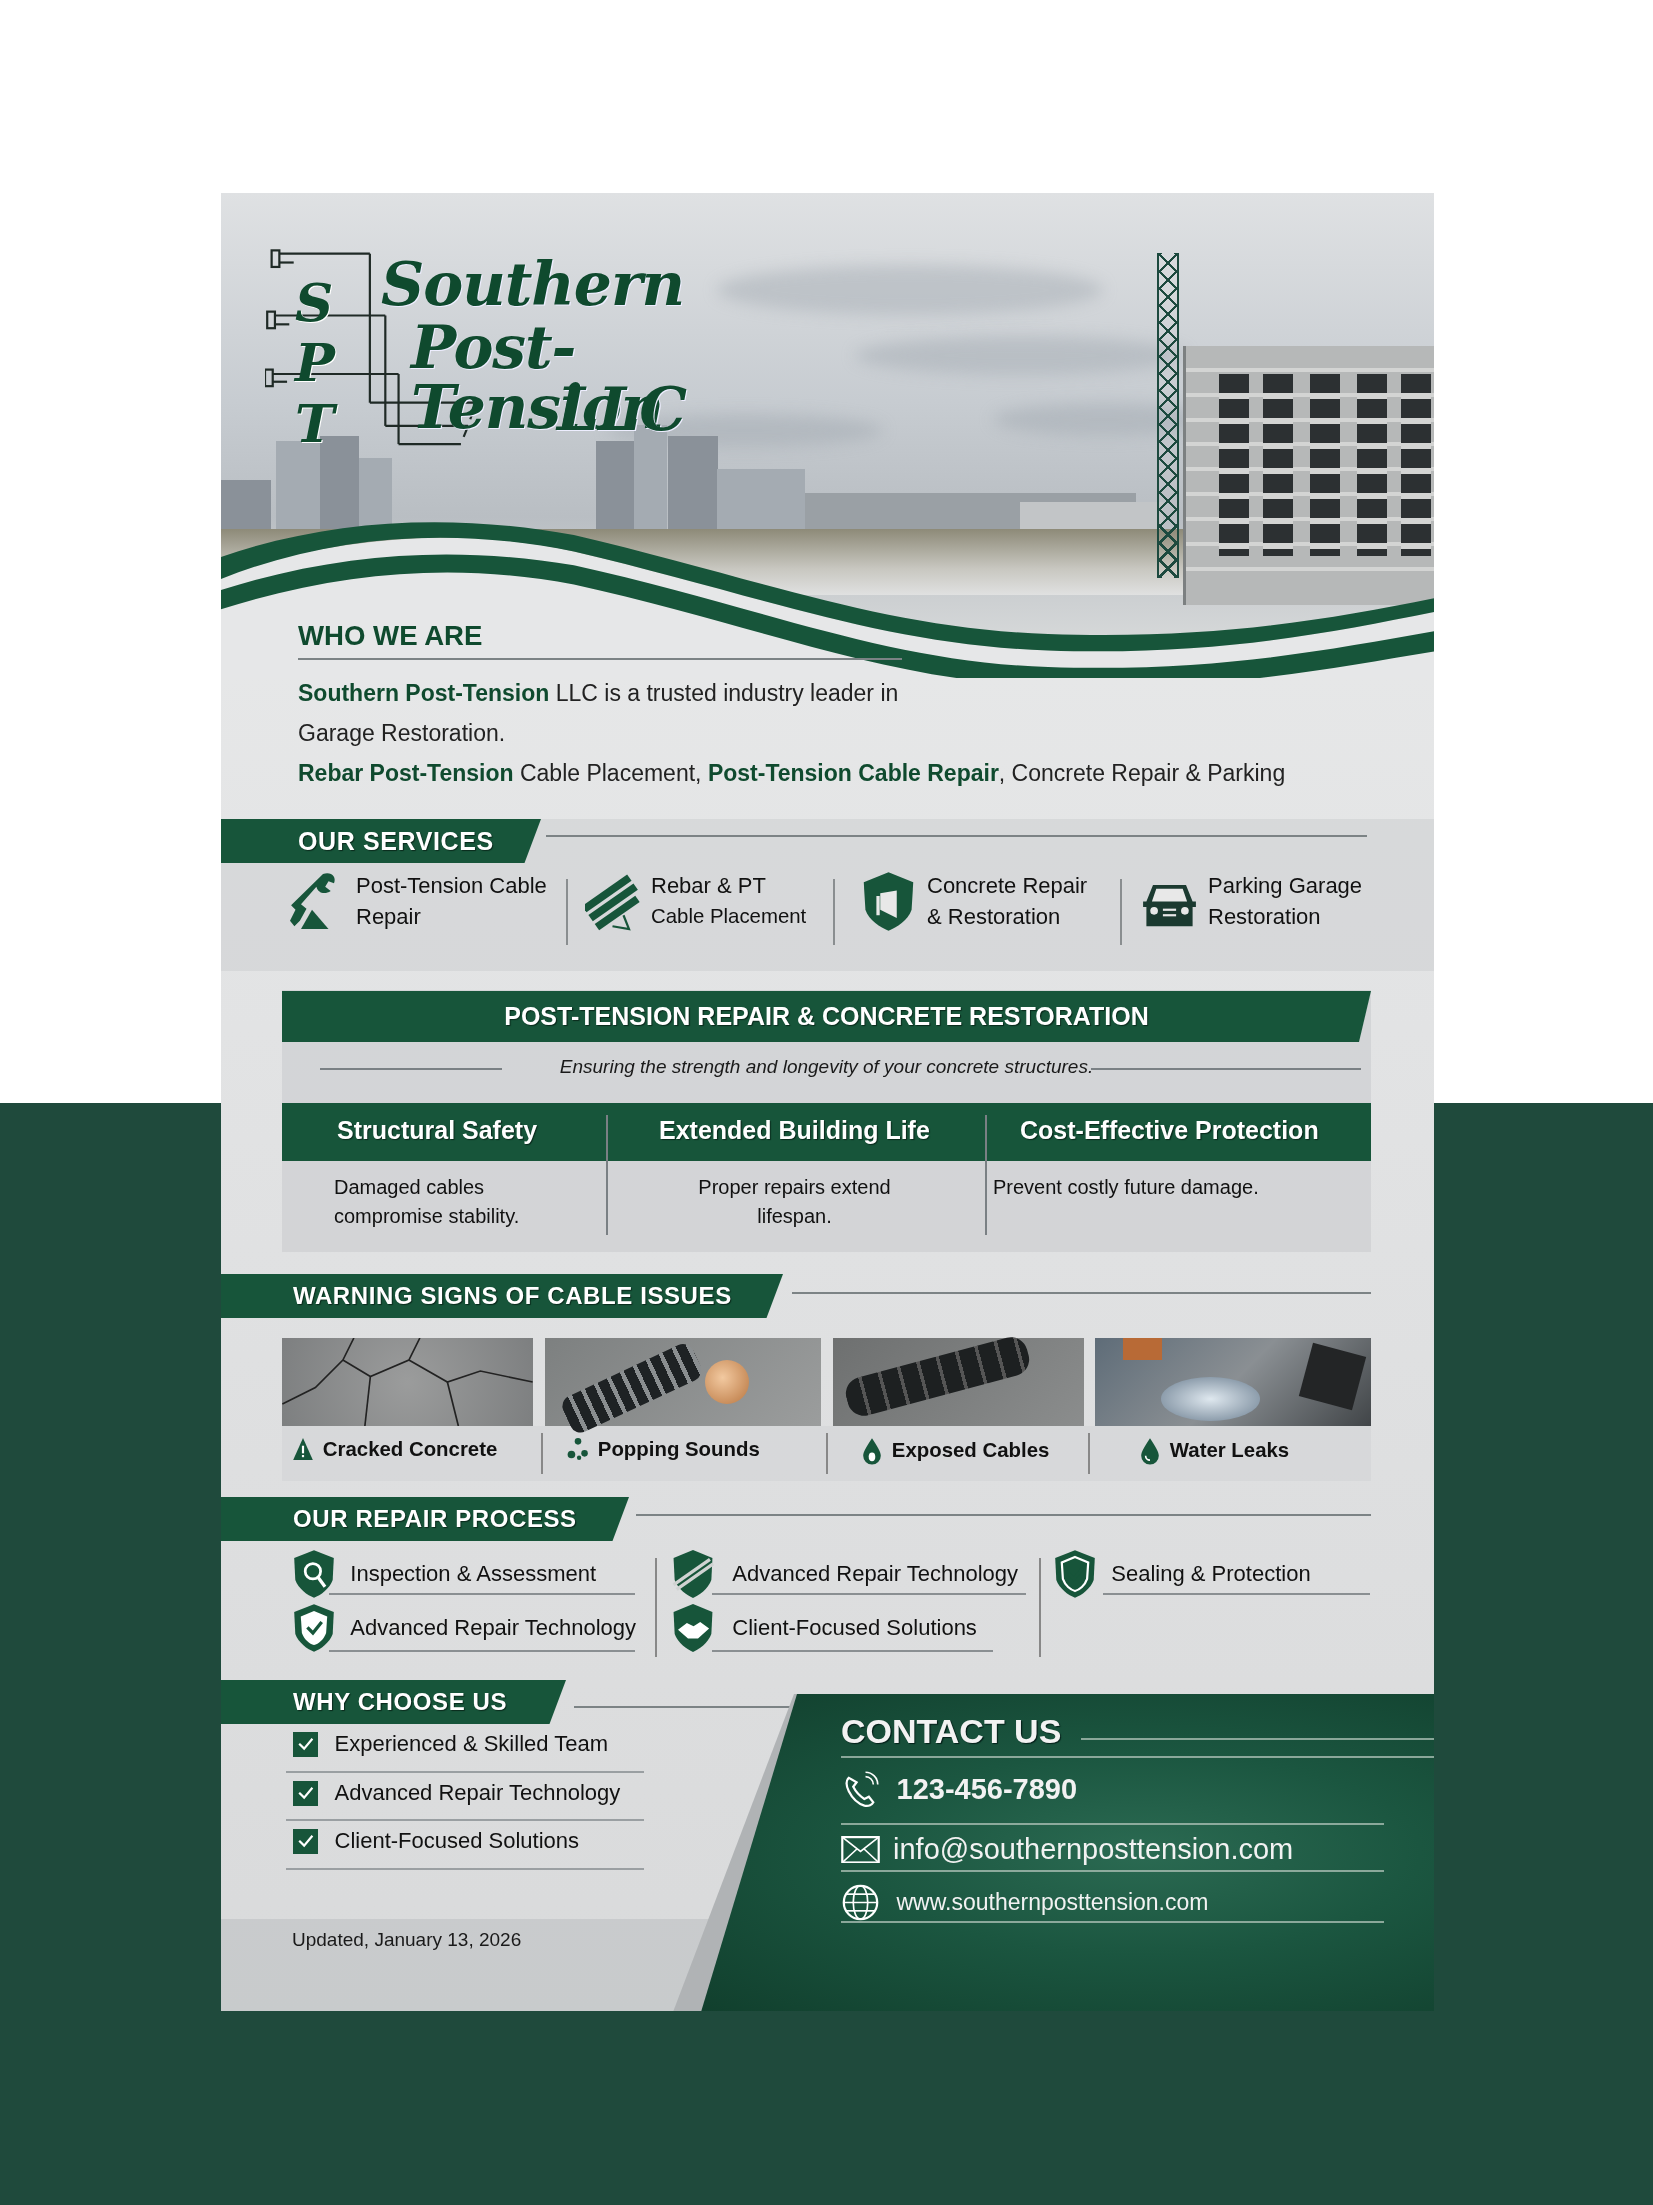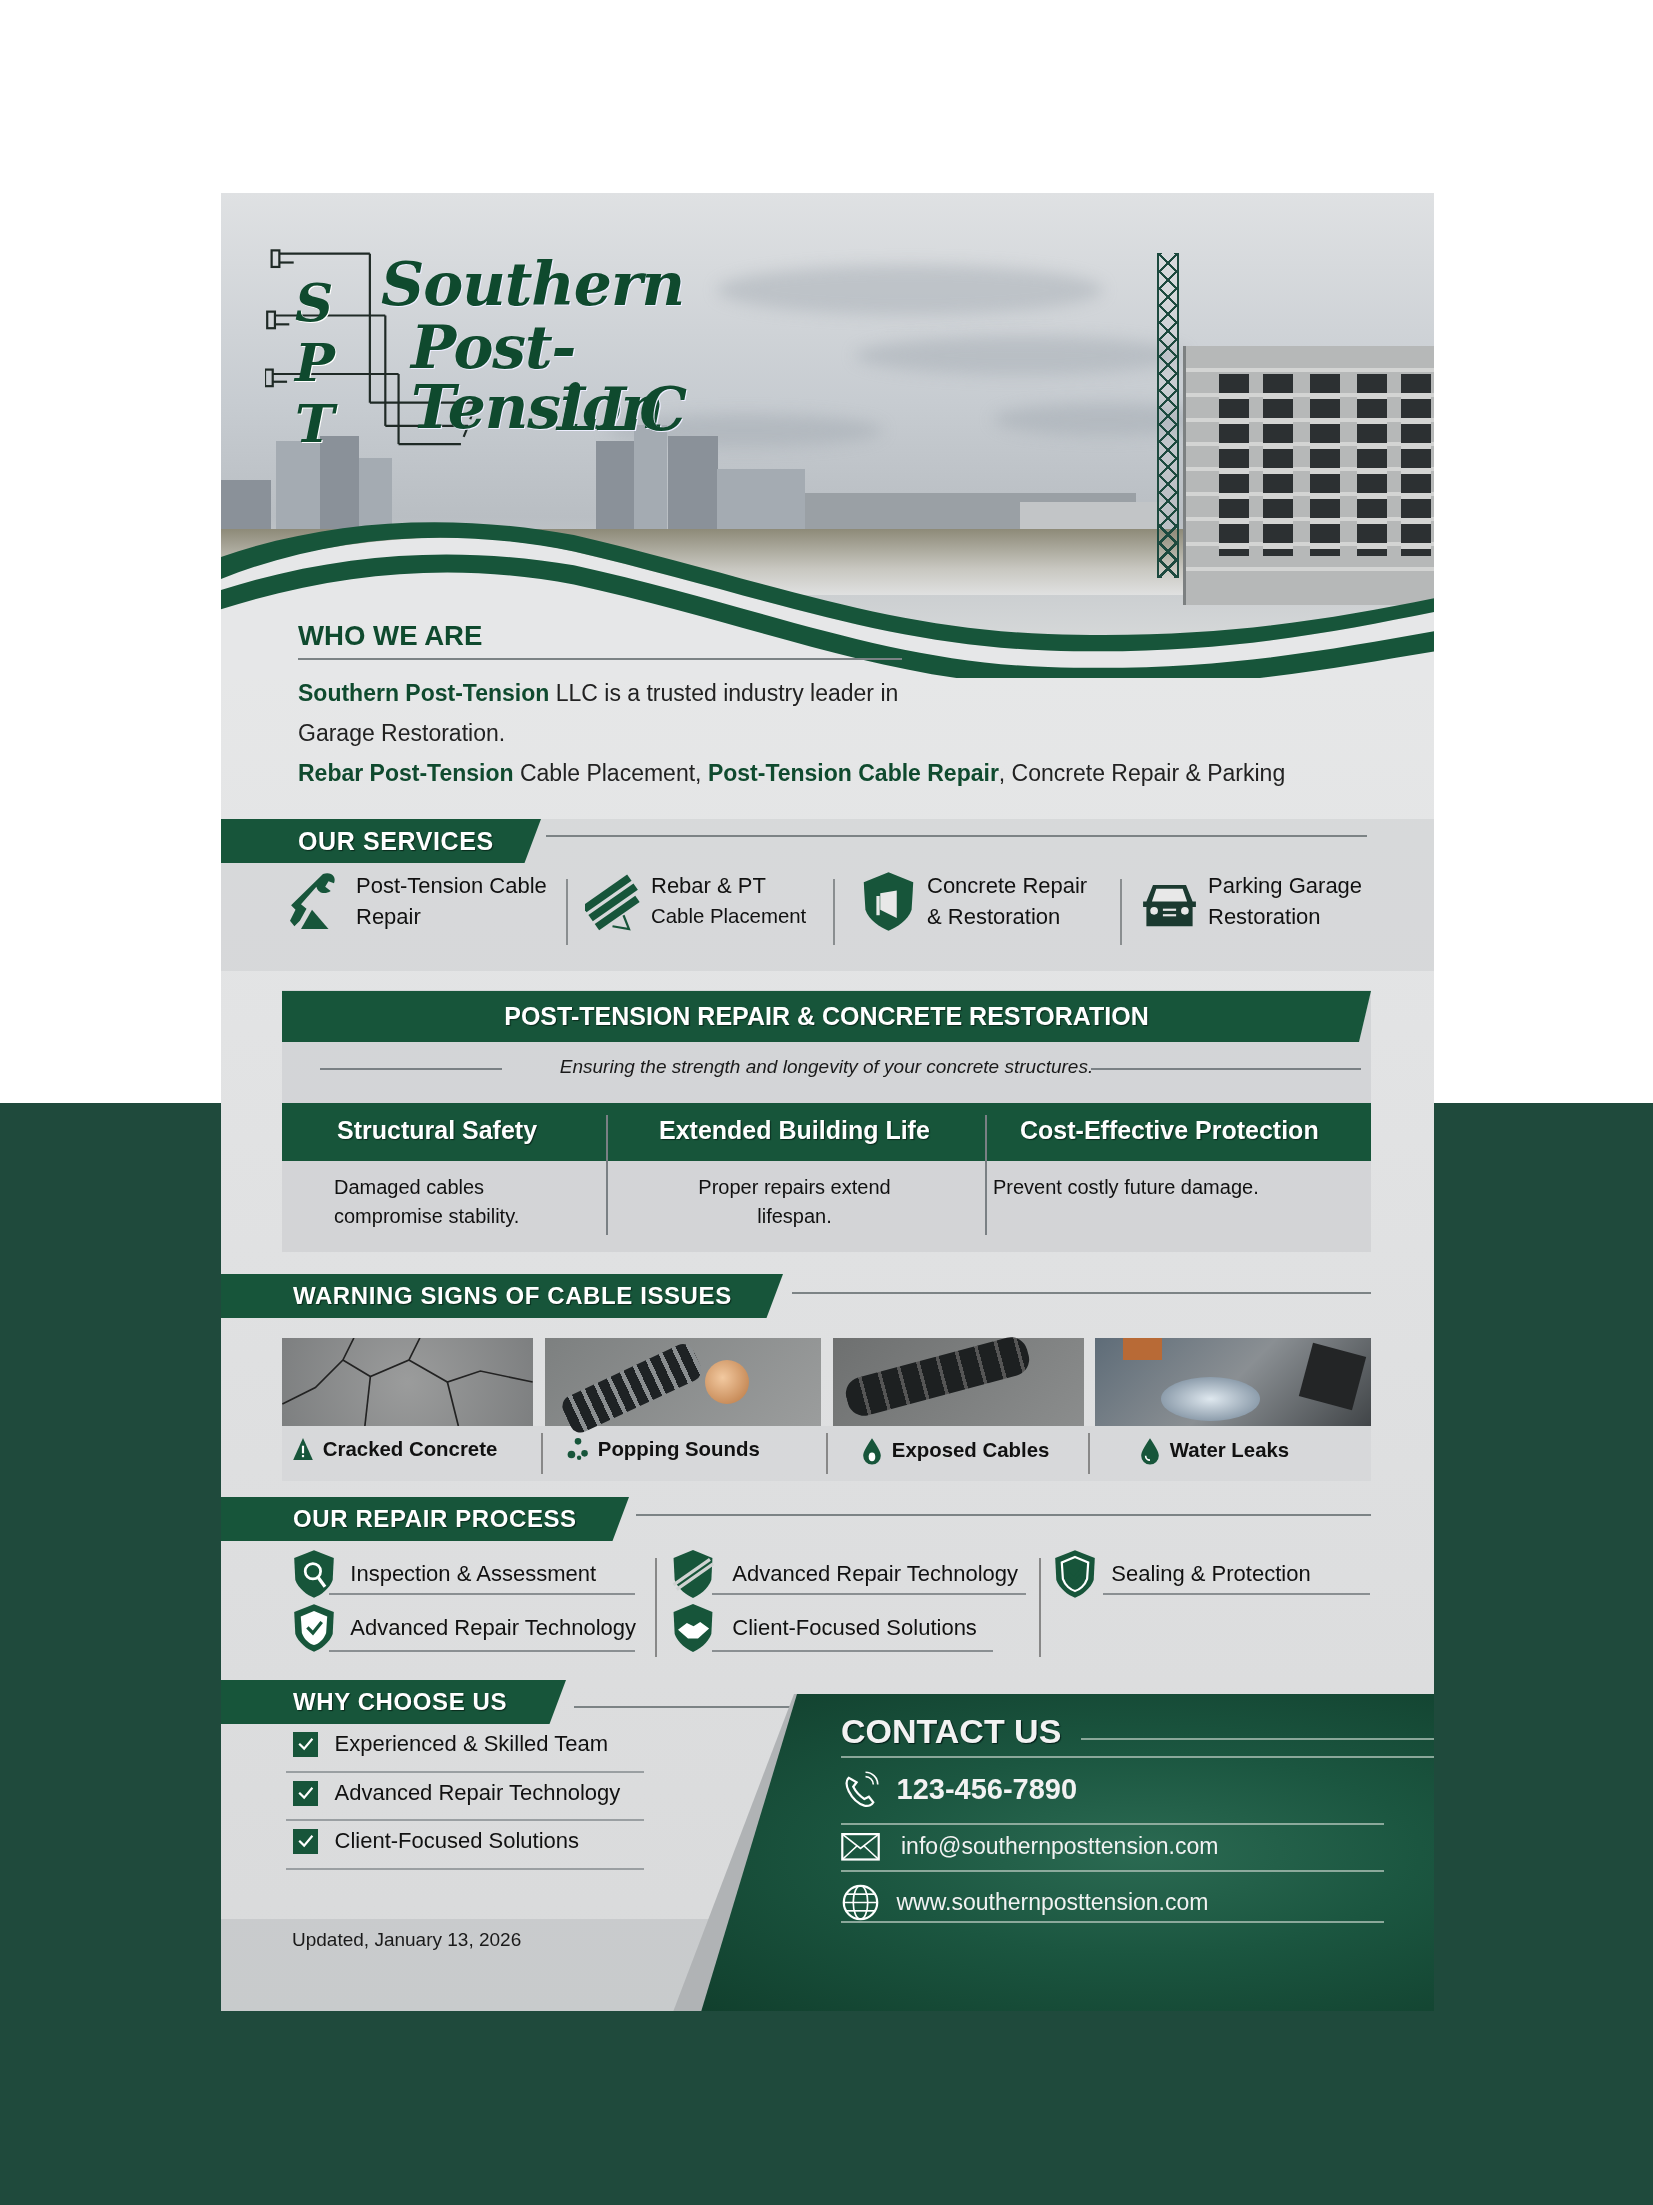--- a/index.html
+++ b/index.html
@@ -418,21 +418,21 @@
       </svg>
     <span style="font-size:29px;font-weight:bold;margin-left:16.5px;">123-456-7890</span>
   </div>
   <div class="c-line" style="left:620px;top:1630px;width:543px;"></div>
 
   <div class="c-row" style="top:1640px;">
     <svg width="39" height="27.6" viewBox="0 0 70 50">
         <rect x="2" y="2" width="66" height="46" fill="none" stroke="#fff" stroke-width="4"></rect>
         <path d="M2 2 L35 28 L68 2 M2 48 L28 24 M68 48 L42 24" fill="none" stroke="#fff" stroke-width="3"></path>
       </svg>
-    <span style="font-size:23px;margin-left:21px;">info@southernposttension.com</span>
+    <span style="font-size:29px;margin-left:13px;">info@southernposttension.com</span>
   </div>
   <div class="c-line" style="left:620px;top:1677px;width:543px;"></div>
 
   <div class="c-row" style="top:1690px;">
     <svg width="39" height="39" viewBox="0 0 70 70">
         <circle cx="35" cy="35" r="30" fill="none" stroke="#fff" stroke-width="4"></circle>
         <ellipse cx="35" cy="35" rx="13" ry="30" fill="none" stroke="#fff" stroke-width="3"></ellipse>
         <line x1="5" y1="35" x2="65" y2="35" stroke="#fff" stroke-width="3"></line>
         <line x1="10" y1="20" x2="60" y2="20" stroke="#fff" stroke-width="3"></line>
         <line x1="10" y1="50" x2="60" y2="50" stroke="#fff" stroke-width="3"></line>

